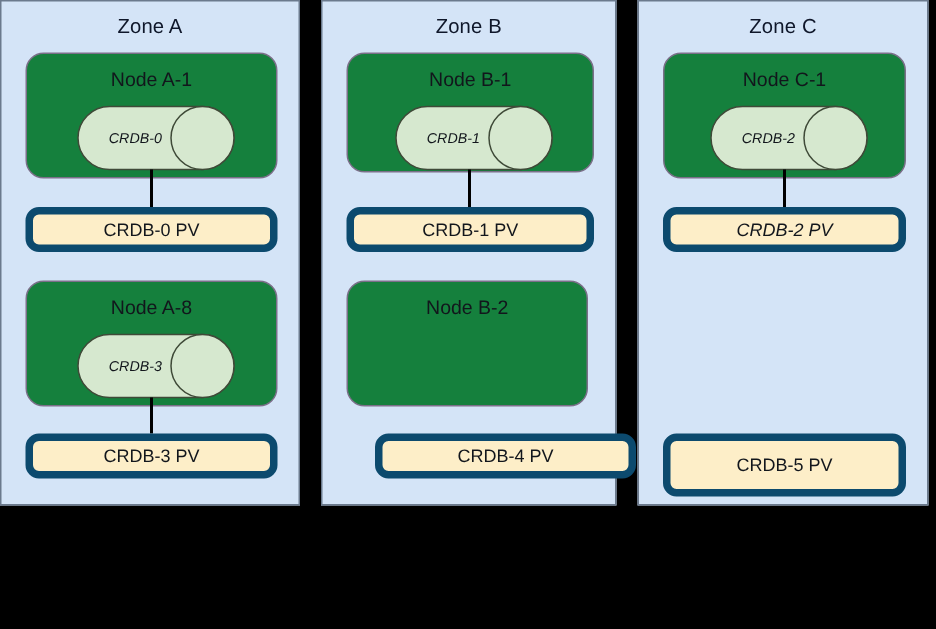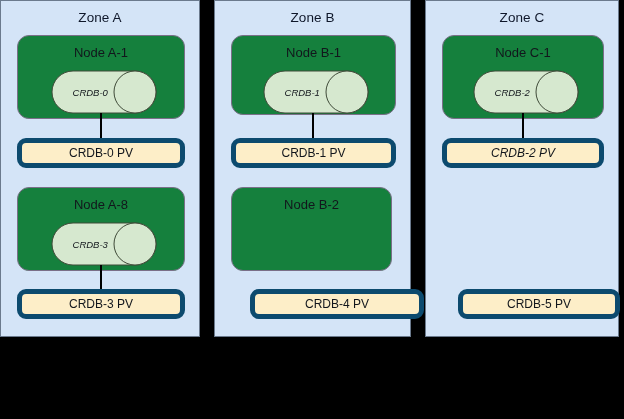--- a/index.html
+++ b/index.html
@@ -173,16 +173,16 @@
         <svg width="106" height="44" viewBox="0 0 106 44">
           <path d="M22,1 L84,1 A21,21 0 0,1 84,43 L22,43 A21,21 0 0,1 22,1 Z" fill="#d6e8cf" stroke="#3f4a38" stroke-width="1"></path>
           <ellipse cx="84" cy="22" rx="21" ry="21" fill="#d6e8cf" stroke="#3f4a38" stroke-width="1"></ellipse>
         </svg>
         <div class="cyl-label">CRDB-2</div>
       </div>
     </div>
     <div class="connector" style="left:96px; top:112px; height:25px;"></div>
     <div class="pv" style="left:16px; top:137px; width:162px; height:30px;font-style:italic;">CRDB-2 PV</div>
 
-    <div class="pv" style="left:32px; top:288px; width:162px; height:30px;">CRDB-5 PV</div>
+    <div class="pv" style="left:16px; top:288px; width:162px; height:42px;">CRDB-5 PV</div>
   </div>
 
 </div>
 
 </body></html>

